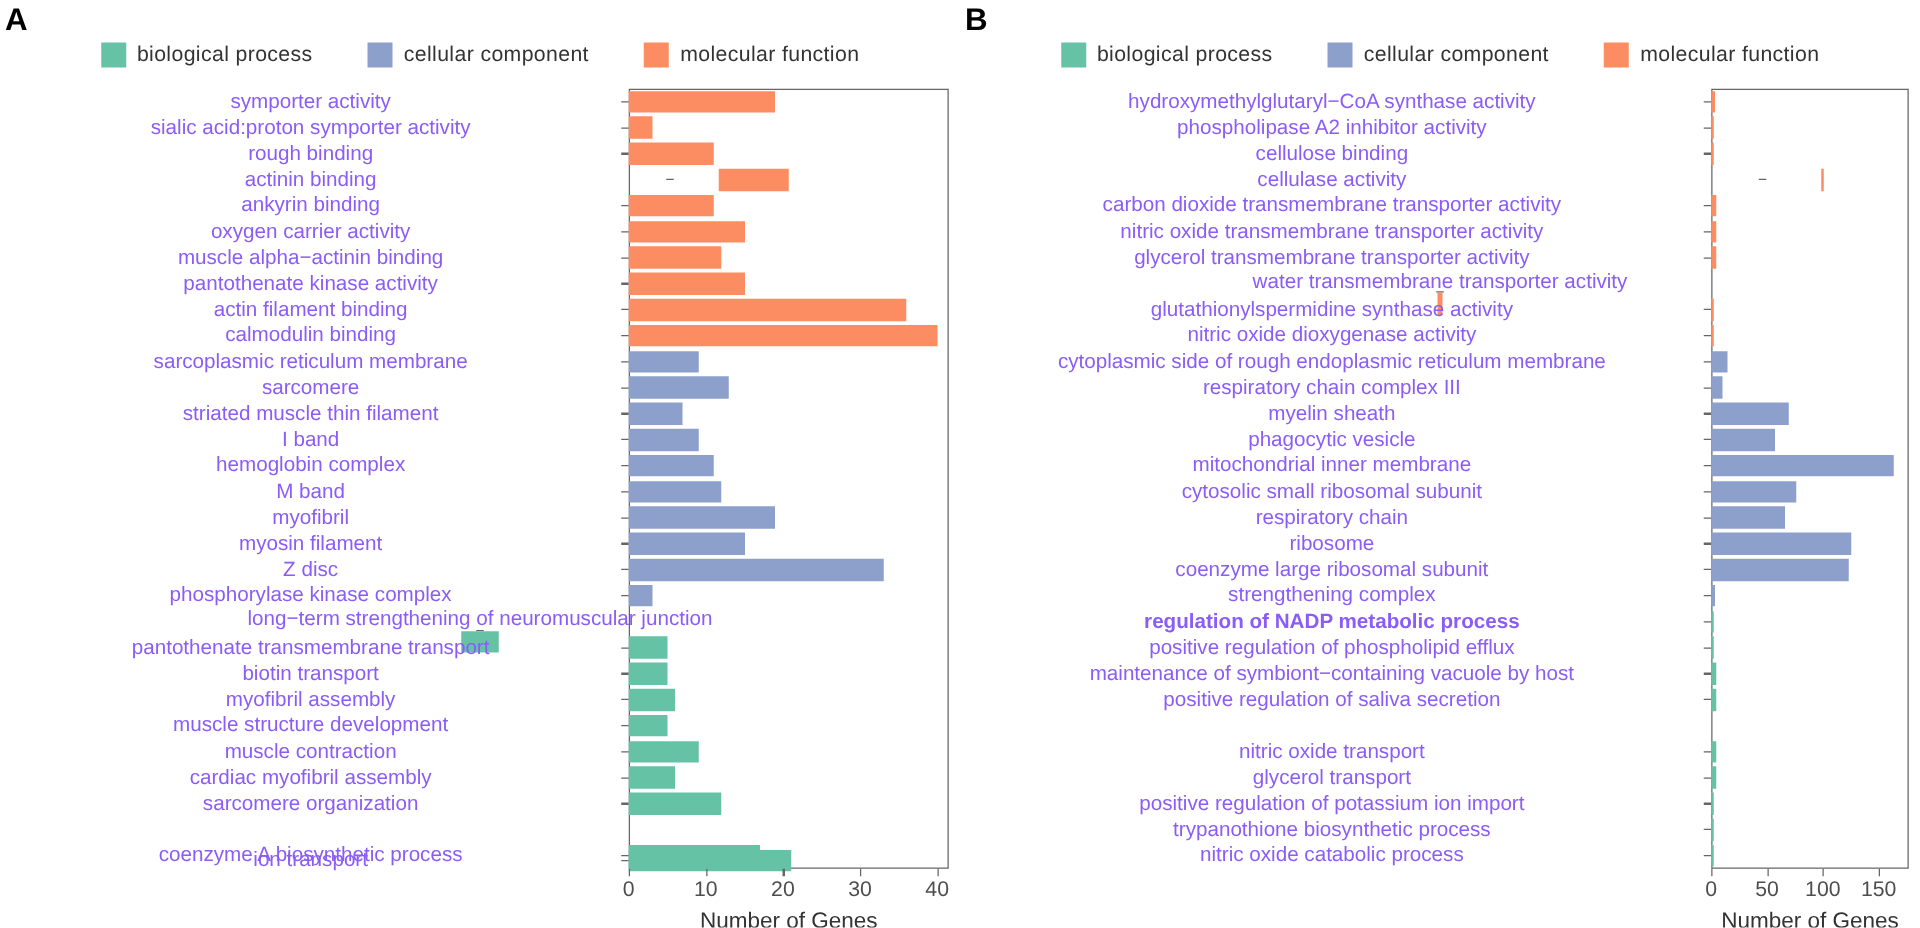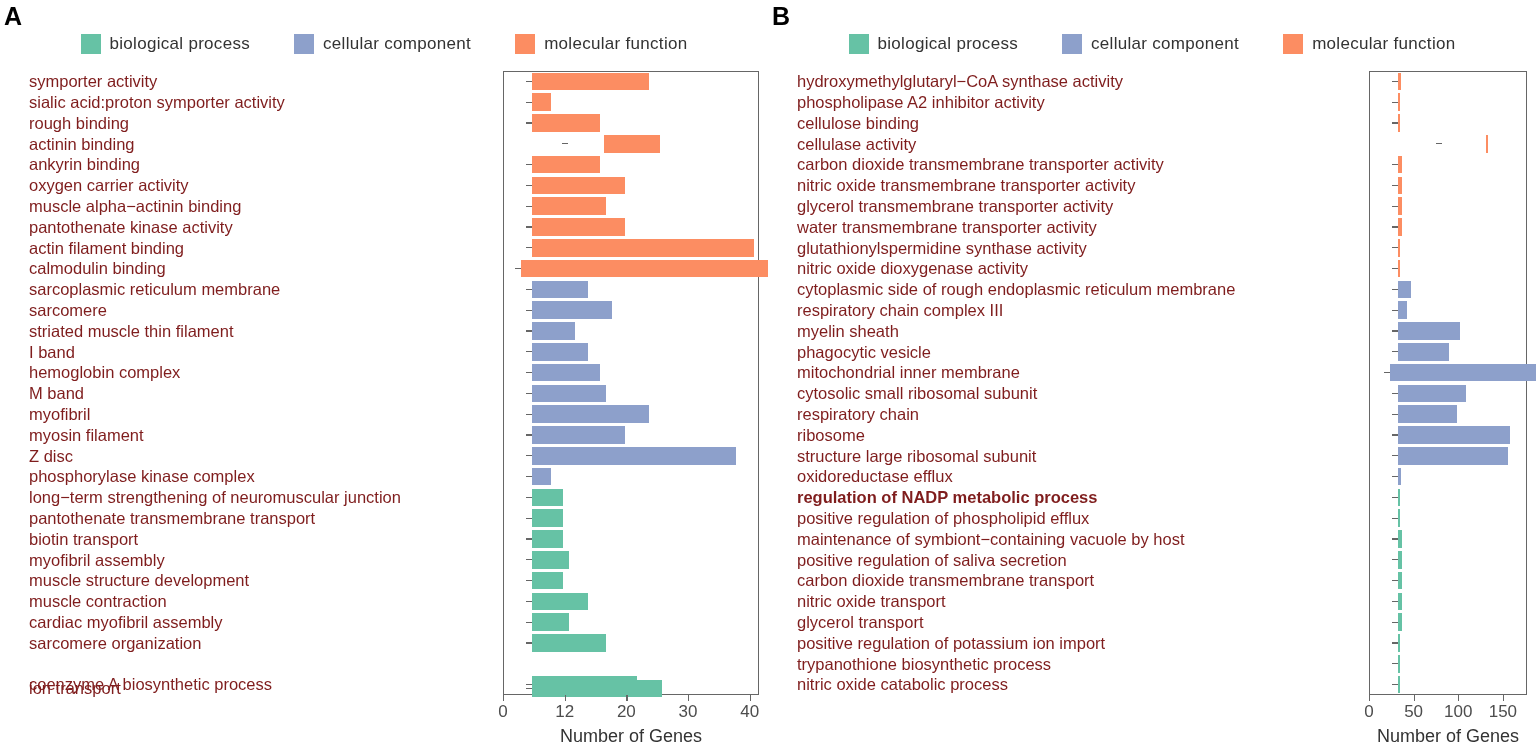--- a/index.html
+++ b/index.html
@@ -93,26 +93,25 @@
   .row {
     position: absolute;
     left: 0;
     width: 768px;
     display: flex;
     align-items: center;
     height: 20.8px;
   }
   .row-label {
     font-size: 16.5px;
-    color: #7f1d1d;
-    text-align: left;
+    color: #8b5cf6;
+    text-align: center;
     white-space: nowrap;
     line-height: 1;
     letter-spacing: 0px;
-    margin-left: 29px;
   }
   #panel-a .row-label { width: 497px; padding-right: 0px; }
   #panel-b .row-label { width: 595px; padding-right: 0px; }
   .tick-mark {
     width: 6px;
     height: 1.2px;
     background: #666666;
     flex: 0 0 auto;
   }
   .bar {
@@ -273,21 +272,21 @@
           <div class="row" style="top: 374.4px;">
             <div class="row-label">Z disc</div>
             <div class="tick-mark"></div>
             <div class="bar" title="Z disc: 33" style="width: 203.566px; background: rgb(141, 160, 203); height: 17.6px;"></div>
           </div>
           <div class="row" style="top: 395.2px;">
             <div class="row-label">phosphorylase kinase complex</div>
             <div class="tick-mark"></div>
             <div class="bar" title="phosphorylase kinase complex: 3" style="width: 18.506px; background: rgb(141, 160, 203); height: 17.6px;"></div>
           </div>
-          <div class="row" style="top: 416px;">
+          <div class="row" style="top: 416px; flex-direction: column;">
             <div class="row-label">long−term strengthening of neuromuscular junction</div>
             <div class="tick-mark"></div>
             <div class="bar" title="long−term strengthening of neuromuscular junction: 5" style="width: 30.8434px; background: rgb(102, 194, 165); height: 17.6px;"></div>
           </div>
           <div class="row" style="top: 436.8px;">
             <div class="row-label">pantothenate transmembrane transport</div>
             <div class="tick-mark"></div>
             <div class="bar" title="pantothenate transmembrane transport: 5" style="width: 30.8434px; background: rgb(102, 194, 165); height: 17.6px;"></div>
           </div>
           <div class="row" style="top: 457.6px;">
@@ -329,21 +328,21 @@
             <div class="row-label">coenzyme A biosynthetic process</div>
             <div class="tick-mark"></div>
             <div class="bar" title="coenzyme A biosynthetic process: 17" style="width: 104.867px; background: rgb(102, 194, 165); height: 17.6px;"></div>
           </div>
         </div>
       <div class="xaxis" id="xaxis-a">
         <div class="xlabel">Number of Genes</div>
       <div class="xtick" style="left: 0px;"></div>
           <div class="xticklabel" style="left: 0px;">0</div>
           <div class="xtick" style="left: 61.6867px;"></div>
-          <div class="xticklabel" style="left: 61.6867px;">12</div>
+          <div class="xticklabel" style="left: 61.6867px;">10</div>
           <div class="xtick" style="left: 123.373px;"></div>
           <div class="xticklabel" style="left: 123.373px;">20</div>
           <div class="xtick" style="left: 185.06px;"></div>
           <div class="xticklabel" style="left: 185.06px;">30</div>
           <div class="xtick" style="left: 246.747px;"></div>
           <div class="xticklabel" style="left: 246.747px;">40</div>
         </div>
     </div>
   </div>
 
@@ -396,21 +395,21 @@
           <div class="row" style="top: 104px;">
             <div class="row-label">nitric oxide transmembrane transporter activity</div>
             <div class="tick-mark"></div>
             <div class="bar" title="nitric oxide transmembrane transporter activity: 4" style="width: 3.57062px; background: rgb(252, 141, 98); height: 17.6px;"></div>
           </div>
           <div class="row" style="top: 124.8px;">
             <div class="row-label">glycerol transmembrane transporter activity</div>
             <div class="tick-mark"></div>
             <div class="bar" title="glycerol transmembrane transporter activity: 4" style="width: 3.57062px; background: rgb(252, 141, 98); height: 17.6px;"></div>
           </div>
-          <div class="row" style="top: 145.6px;">
+          <div class="row" style="top: 145.6px; flex-direction: column;">
             <div class="row-label">water transmembrane transporter activity</div>
             <div class="tick-mark"></div>
             <div class="bar" title="water transmembrane transporter activity: 4" style="width: 3.57062px; background: rgb(252, 141, 98); height: 17.6px;"></div>
           </div>
           <div class="row" style="top: 166.4px;">
             <div class="row-label">glutathionylspermidine synthase activity</div>
             <div class="tick-mark"></div>
             <div class="bar" title="glutathionylspermidine synthase activity: 2" style="width: 2.2px; background: rgb(252, 141, 98); height: 17.6px;"></div>
           </div>
           <div class="row" style="top: 187.2px;">
@@ -452,26 +451,26 @@
             <div class="row-label">cytosolic small ribosomal subunit</div>
             <div class="tick-mark"></div>
             <div class="bar" title="cytosolic small ribosomal subunit: 76" style="width: 67.8418px; background: rgb(141, 160, 203); height: 17.6px;"></div>
           </div>
           <div class="row" style="top: 353.6px;">
             <div class="row-label">ribosome</div>
             <div class="tick-mark"></div>
             <div class="bar" title="ribosome: 126" style="width: 112.475px; background: rgb(141, 160, 203); height: 17.6px;"></div>
           </div>
           <div class="row" style="top: 374.4px;">
-            <div class="row-label">structure large ribosomal subunit</div>
+            <div class="row-label">coenzyme large ribosomal subunit</div>
             <div class="tick-mark"></div>
             <div class="bar" title="cytosolic large ribosomal subunit: 123" style="width: 109.797px; background: rgb(141, 160, 203); height: 17.6px;"></div>
           </div>
           <div class="row" style="top: 395.2px;">
-            <div class="row-label">oxidoreductase efflux</div>
+            <div class="row-label">strengthening complex</div>
             <div class="tick-mark"></div>
             <div class="bar" title="oxidoreductase complex: 3" style="width: 2.67797px; background: rgb(141, 160, 203); height: 17.6px;"></div>
           </div>
           <div class="row" style="top: 416px; font-weight: bold;">
             <div class="row-label">regulation of NADP metabolic process</div>
             <div class="tick-mark"></div>
             <div class="bar" title="regulation of NADP metabolic process: 2" style="width: 2.2px; background: rgb(102, 194, 165); height: 17.6px;"></div>
           </div>
           <div class="row" style="top: 436.8px;">
             <div class="row-label">positive regulation of phospholipid efflux</div>
@@ -480,25 +479,20 @@
           </div>
           <div class="row" style="top: 457.6px;">
             <div class="row-label">maintenance of symbiont−containing vacuole by host</div>
             <div class="tick-mark"></div>
             <div class="bar" title="maintenance of symbiont−containing vacuole by host: 4" style="width: 3.57062px; background: rgb(102, 194, 165); height: 17.6px;"></div>
           </div>
           <div class="row" style="top: 478.4px;">
             <div class="row-label">positive regulation of saliva secretion</div>
             <div class="tick-mark"></div>
             <div class="bar" title="positive regulation of saliva secretion: 4" style="width: 3.57062px; background: rgb(102, 194, 165); height: 17.6px;"></div>
-          </div>
-          <div class="row" style="top: 499.2px;">
-            <div class="row-label">carbon dioxide transmembrane transport</div>
-            <div class="tick-mark"></div>
-            <div class="bar" title="carbon dioxide transmembrane transport: 4" style="width: 3.57062px; background: rgb(102, 194, 165); height: 17.6px;"></div>
           </div>
           <div class="row" style="top: 520px;">
             <div class="row-label">nitric oxide transport</div>
             <div class="tick-mark"></div>
             <div class="bar" title="nitric oxide transport: 4" style="width: 3.57062px; background: rgb(102, 194, 165); height: 17.6px;"></div>
           </div>
           <div class="row" style="top: 540.8px;">
             <div class="row-label">glycerol transport</div>
             <div class="tick-mark"></div>
             <div class="bar" title="glycerol transport: 4" style="width: 3.57062px; background: rgb(102, 194, 165); height: 17.6px;"></div>

